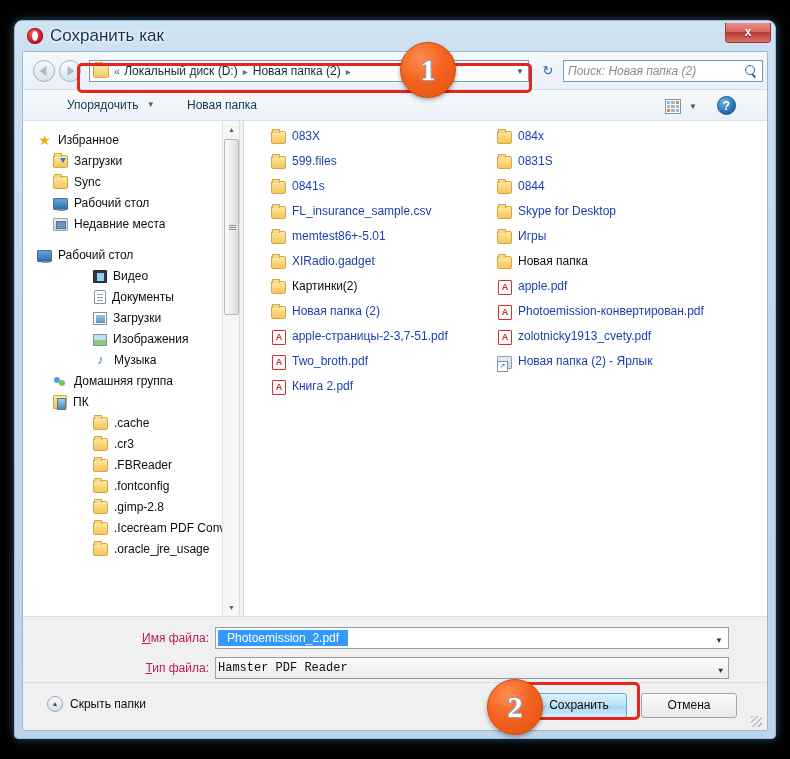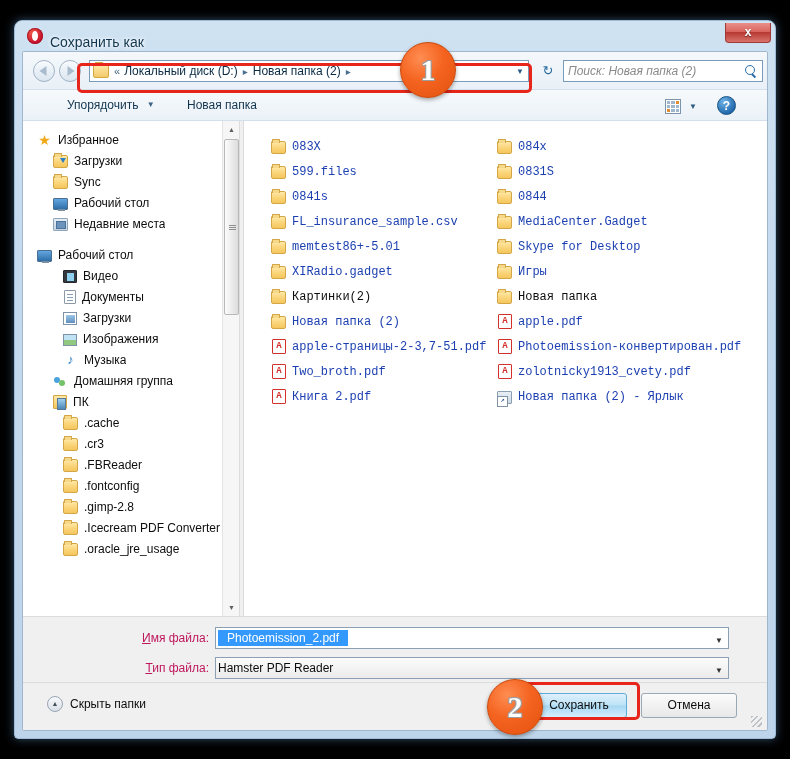--- a/index.html
+++ b/index.html
@@ -41,22 +41,22 @@
     width: 16px; height: 16px; border-radius: 50%;
     background: radial-gradient(circle at 35% 30%, #f05a4a, #c8102e 70%);
     box-shadow: inset 0 0 0 1px rgba(140,10,20,.6);
   }
   .title-logo::after {
     content: ""; position: absolute;
     left: 5px; top: 3px; width: 6px; height: 10px;
     border-radius: 50%; background: #ffffff;
   }
   .title-text {
-    position: absolute; left: 35px; top: 13px;
-    font-size: 14px; color: #11354d;
+    position: absolute; left: 35px; top: 5px;
+    font-size: 17px; color: #11354d;
     text-shadow: 0 0 3px #fff, 0 0 5px #fff;
     white-space: nowrap;
   }
   .close-btn {
     position: absolute; right: 4px; top: 2px;
     width: 46px; height: 20px;
     border-radius: 0 0 4px 4px;
     background: linear-gradient(to bottom, #e8908a 0%, #d9655e 45%, #b83a34 50%, #d8736b 100%);
     border: 1px solid #a03a38;
     border-top: none;
@@ -204,21 +204,21 @@
   }
   .tree { padding: 8px 0 0 0; }
   .tree-row {
     display: flex; align-items: center;
     height: 21px; font-size: 12px; color: #0d0d0d;
     white-space: nowrap; cursor: pointer;
   }
   .tree-row .lbl { overflow: hidden; }
   .lvl0 { padding-left: 14px; }
   .lvl1 { padding-left: 30px; }
-  .lvl2 { padding-left: 40px; }
+  .lvl2 { padding-left: 70px; }
   .tree-gap { height: 10px; }
 
   .ico { width: 17px; height: 16px; margin-right: 6px; position: relative; flex: none; }
 
   .ico-folder, .ico-folder-dl, .ico-lib {
     background: linear-gradient(to bottom, #ffe9a8 0%, #fbd77f 45%, #f5c65c 100%);
     border: 1px solid #d4a646; border-radius: 1px 2px 2px 2px;
     width: 15px; height: 13px; margin-top: 2px;
   }
   .ico-folder::before, .ico-folder-dl::before, .ico-lib::before {
@@ -337,22 +337,22 @@
   }
 
   .filelist {
     position: absolute; left: 222px; top: 0; right: 0; bottom: 0;
     background: #ffffff; padding: 8px 0 0 26px;
   }
   .fl-cols { display: flex; }
   .fl-col { width: 218px; }
   .fl-col.second { width: 250px; margin-left: 8px; }
   .fl-row {
-    display: flex; align-items: flex-end; height: 25px;
-    font-size: 12px; white-space: nowrap; cursor: pointer; font-family: Liberation Mono, monospace;
+    display: flex; align-items: flex-start; height: 25px;
+    font-size: 12px; white-space: nowrap; cursor: pointer;
   }
   .fl-row .lbl { color: #1b3fb0; }
   .fl-row.plain .lbl { color: #0d0d0d; }
 
   .ico-pdf {
     width: 14px; height: 15px; margin-top: 1px; margin-left: 1px;
     background: #ffffff; border: 1.5px solid #d4302b; border-radius: 1px;
     font-size: 9px; color: #d4302b; text-align: center; line-height: 12px;
     font-weight: bold;
   }
@@ -380,20 +380,21 @@
     text-align: right; font-size: 12px; color: #be185d; line-height: 22px;
   }
   .lbl-wrap { position: absolute; left: 186px; top: 0; }
   .form-field {
     position: absolute; left: 192px; right: 38px; height: 22px;
     background: #ffffff; border: 1px solid #8ba0b4;
     display: flex; align-items: center; padding: 0 2px;
   }
   .form-field.combo {
     background: linear-gradient(to bottom, #fcfcfc, #ebebeb);
+    font-family: Liberation Mono, monospace;
   }
   .field-val { font-size: 12px; color: #0d0d0d; }
   .field-val.selected { background: #3399ff; color: #ffffff; padding: 1px 9px; }
   .field-caret {
     position: absolute; right: 5px; top: 8px;
     font-size: 8px; color: #333; 
   }
   .u { text-decoration: underline; }
 
   
@@ -670,24 +671,20 @@
               <div class="fl-row">
                 <span class="ico ico-folder"></span>
                 <span class="lbl">0831S</span>
               </div>
               <div class="fl-row">
                 <span class="ico ico-folder"></span>
                 <span class="lbl">0844</span>
               </div>
               <div class="fl-row">
                 <span class="ico ico-folder"></span>
-                <span class="lbl">MediaCenter.Gadget</span>
-              </div>
-              <div class="fl-row">
-                <span class="ico ico-folder"></span>
                 <span class="lbl">Skype for Desktop</span>
               </div>
               <div class="fl-row">
                 <span class="ico ico-folder"></span>
                 <span class="lbl">Игры</span>
               </div>
               <div class="fl-row plain">
                 <span class="ico ico-folder"></span>
                 <span class="lbl">Новая папка</span>
               </div>

